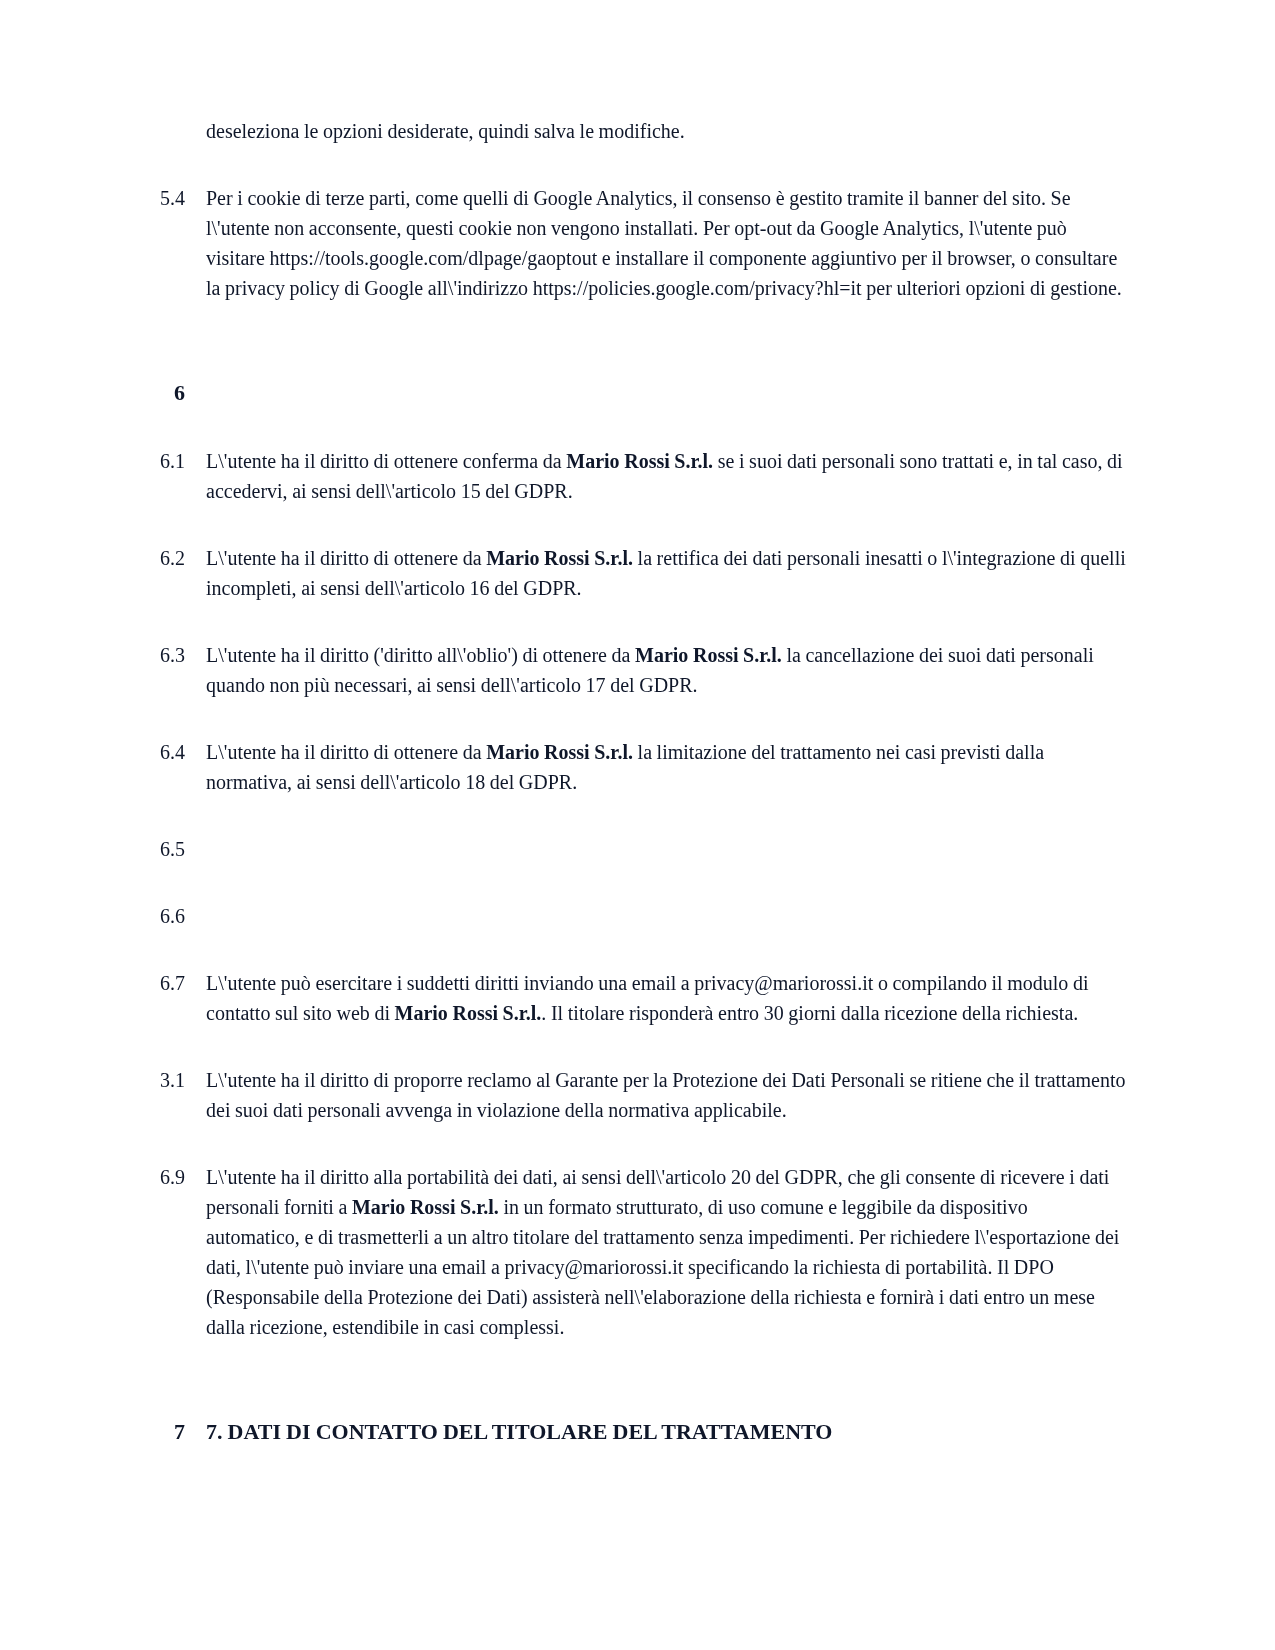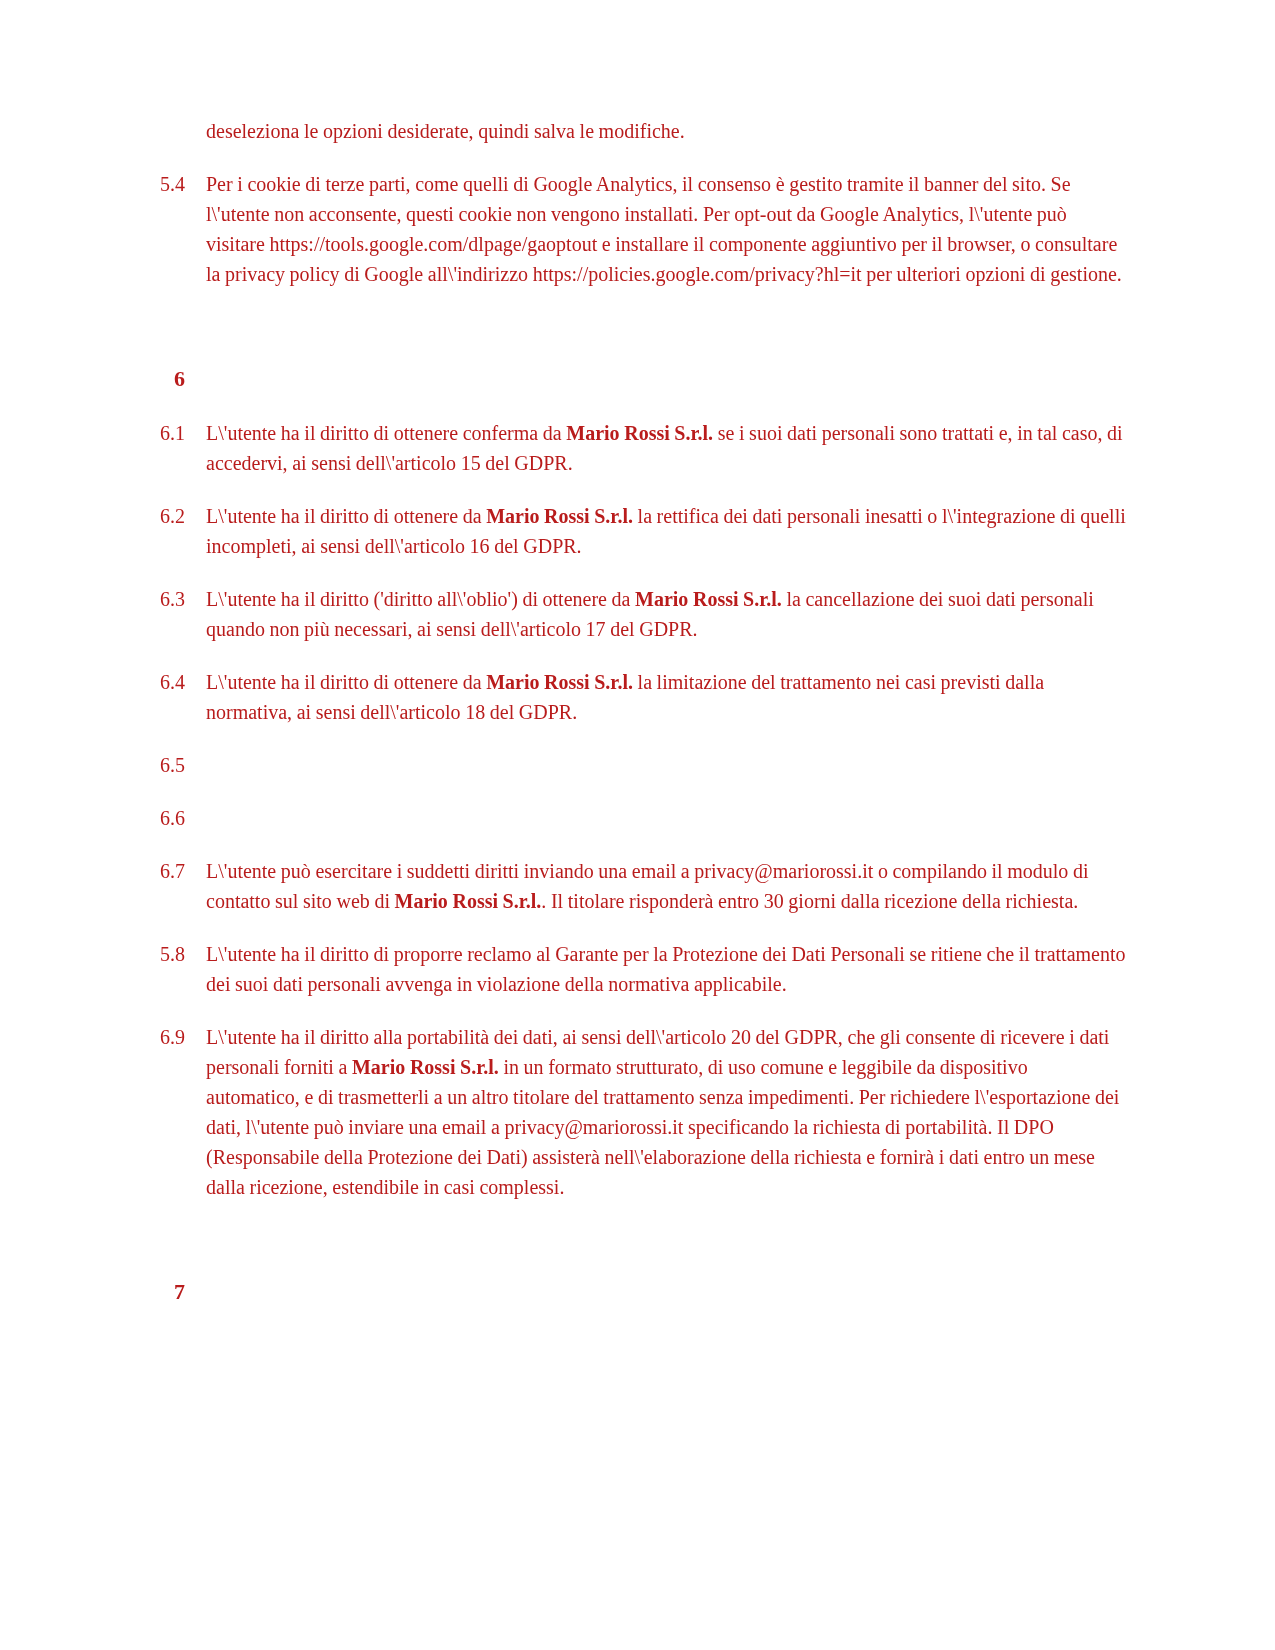--- a/index.html
+++ b/index.html
@@ -24,21 +24,21 @@
     font-family: "Liberation Serif", "DejaVu Serif", serif;
     font-size: 20px;
     line-height: 30px;
     color: #000000;
     text-align: left;
   }
   .doc-item {
     display: grid;
     grid-template-columns: 38px 920px;
     column-gap: 21px;
-    margin-top: 23px;
+    margin-top: 37px;
   }
   .doc-item:first-child {
     margin-top: 0;
   }
   .doc-item.kind-heading {
     margin-top: 74px;
     font-weight: bold;
     font-size: 22px;
     line-height: 32px;
   }
@@ -51,21 +51,21 @@
     word-spacing: -0.4px;
   }
   .txt b {
     font-weight: bold;
   }
 </style>
 </head>
 <body>
 
 <div class="page" style="background: rgb(255, 255, 255);">
-  <div class="doc" id="doc-root" style="color: #b91c1c;">
+  <div class="doc" id="doc-root" style="color: #0f172a;">
       <div class="doc-item kind-continuation">
     <div class="num"></div>
     <div class="txt"><span>deseleziona le opzioni desiderate, quindi salva le modifiche.</span></div>
   </div>
       <div class="doc-item kind-paragraph">
     <div class="num">5.4</div>
     <div class="txt"><span>Per i cookie di terze parti, come quelli di Google Analytics, il consenso è gestito tramite il banner del sito. Se l\'utente non acconsente, questi cookie non vengono installati. Per opt-out da Google Analytics, l\'utente può visitare https://tools.google.com/dlpage/gaoptout e installare il componente aggiuntivo per il browser, o consultare la privacy policy di Google all\'indirizzo https://policies.google.com/privacy?hl=it per ulteriori opzioni di gestione.</span></div>
   </div>
       <div class="doc-item kind-heading">
     <div class="num">6</div>
@@ -90,24 +90,25 @@
     <div class="num">6.5</div>
   </div>
       <div class="doc-item kind-paragraph">
     <div class="num">6.6</div>
   </div>
       <div class="doc-item kind-paragraph">
     <div class="num">6.7</div>
     <div class="txt"><span>L\'utente può esercitare i suddetti diritti inviando una email a privacy@mariorossi.it o compilando il modulo di contatto sul sito web di </span><b>Mario Rossi S.r.l.</b><span>. Il titolare risponderà entro 30 giorni dalla ricezione della richiesta.</span></div>
   </div>
       <div class="doc-item kind-paragraph">
-    <div class="num">5.8</div>
+    <div class="num">3.1</div>
     <div class="txt"><span>L\'utente ha il diritto di proporre reclamo al Garante per la Protezione dei Dati Personali se ritiene che il trattamento dei suoi dati personali avvenga in violazione della normativa applicabile.</span></div>
   </div>
       <div class="doc-item kind-paragraph">
     <div class="num">6.9</div>
     <div class="txt"><span>L\'utente ha il diritto alla portabilità dei dati, ai sensi dell\'articolo 20 del GDPR, che gli consente di ricevere i dati personali forniti a </span><b>Mario Rossi S.r.l.</b><span> in un formato strutturato, di uso comune e leggibile da dispositivo automatico, e di trasmetterli a un altro titolare del trattamento senza impedimenti. Per richiedere l\'esportazione dei dati, l\'utente può inviare una email a privacy@mariorossi.it specificando la richiesta di portabilità. Il DPO (Responsabile della Protezione dei Dati) assisterà nell\'elaborazione della richiesta e fornirà i dati entro un mese dalla ricezione, estendibile in casi complessi.</span></div>
   </div>
       <div class="doc-item kind-heading">
     <div class="num">7</div>
+    <div class="txt"><b>7. DATI DI CONTATTO DEL TITOLARE DEL TRATTAMENTO</b></div>
   </div>
     </div>
 </div>
 
 </body></html>

